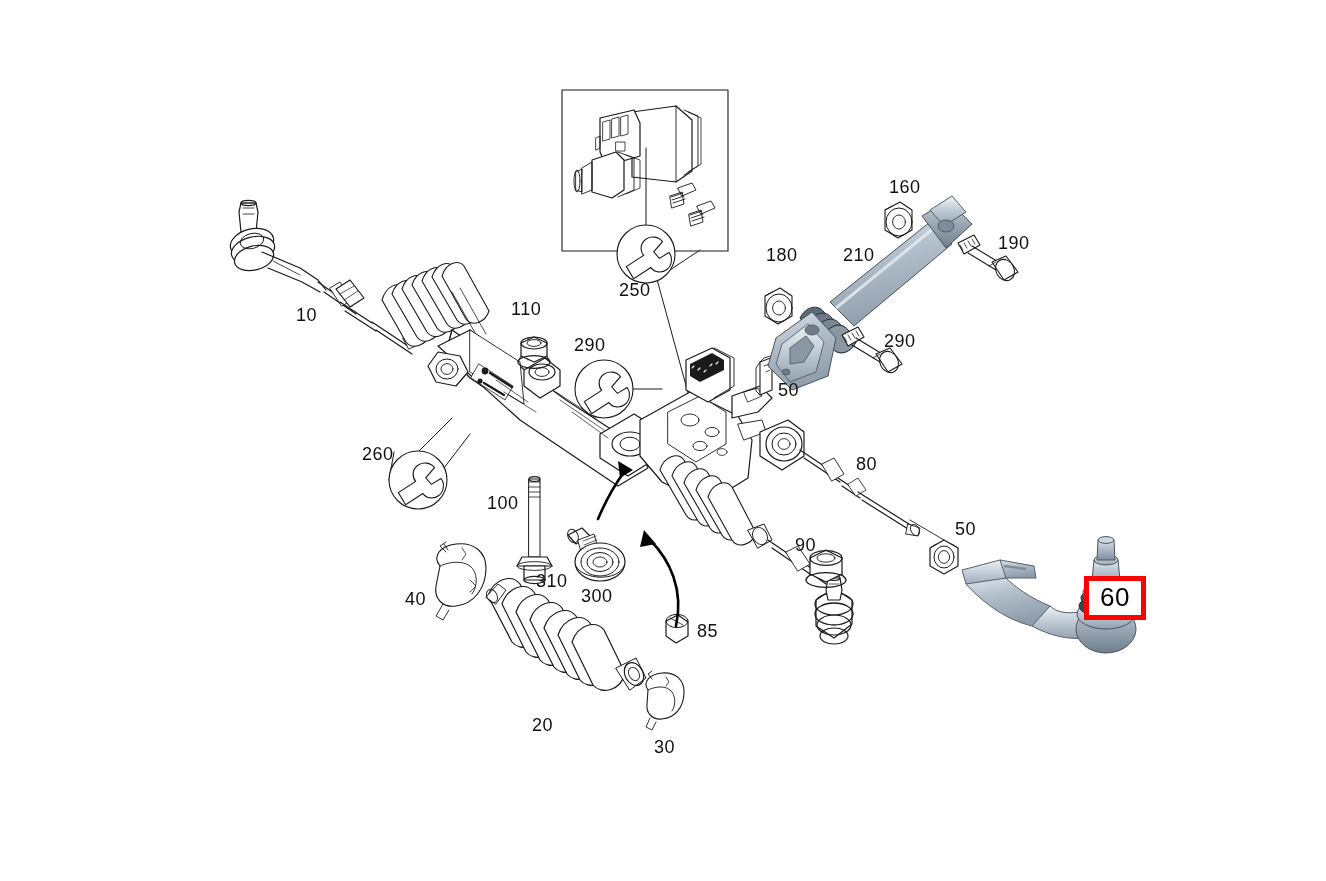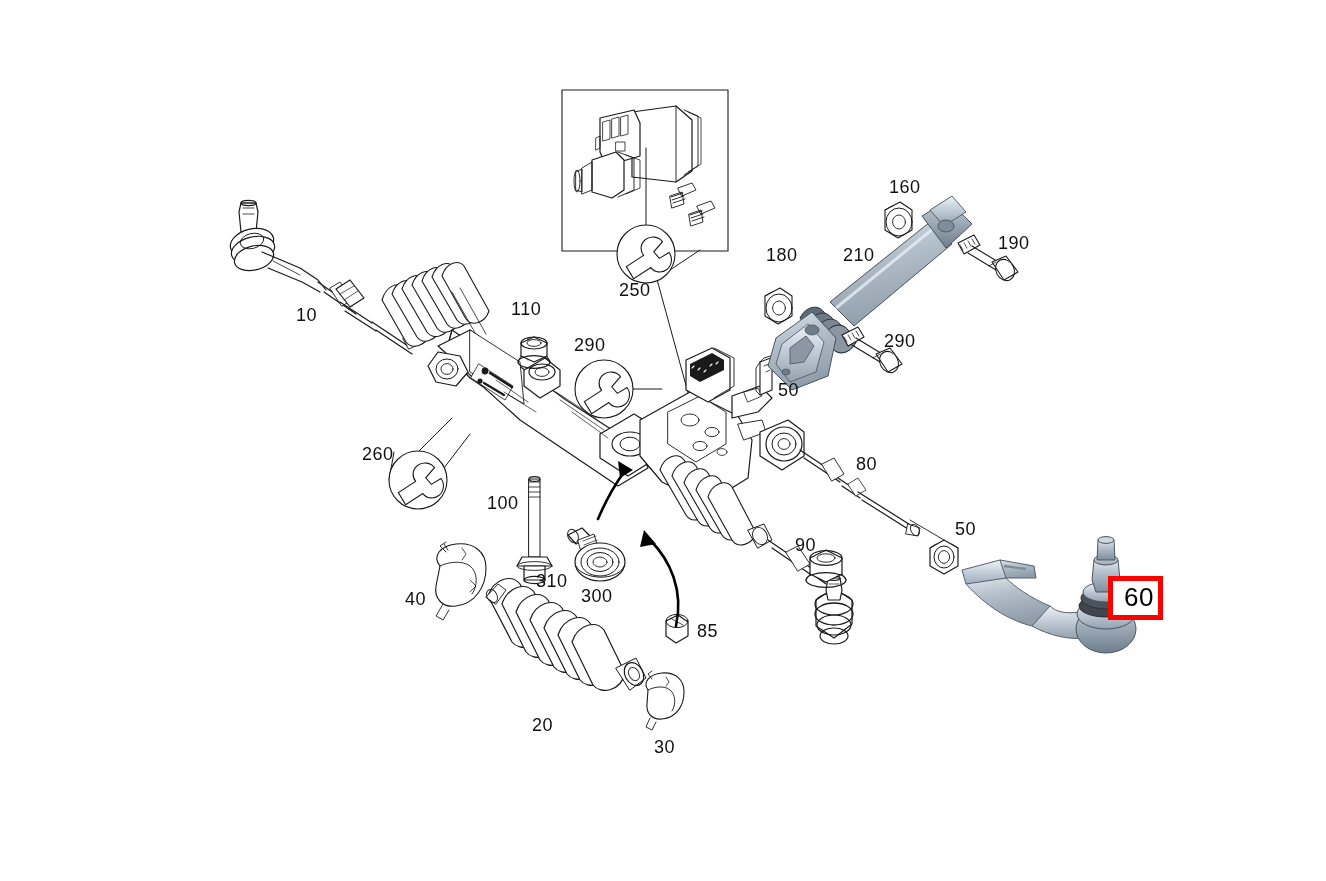--- a/index.html
+++ b/index.html
@@ -2,21 +2,21 @@
 <html><head>
 <meta charset="utf-8">
 <style>
   html,body{margin:0;padding:0;background:#ffffff;}
   body{width:1326px;height:881px;font-family:"Liberation Sans",sans-serif;overflow:hidden;}
   #stage{position:relative;width:1326px;height:881px;background:#ffffff;}
   #art{position:absolute;left:0;top:0;width:1326px;height:881px;}
   .lbl{position:absolute;font-family:"Liberation Sans",sans-serif;font-size:18px;color:#111111;
        line-height:1;white-space:nowrap;letter-spacing:0.5px;}
   .lbl.hi{font-size:26px;color:#000000;background:#ffffff;border:5px solid #ff0000;
-          padding:3px 4px 5px 11px;line-height:1;margin-left:24px;}
+          padding:3px 11px 5px 11px;line-height:1;}
 </style>
 </head>
 <body>
 
 <div id="stage">
 
   <svg id="art" viewBox="0 0 1326 881">
     <defs>
       <linearGradient id="gMetal" x1="0" y1="0" x2="0.3" y2="1">
         <stop offset="0%" stop-color="#dfe6ed"></stop>

